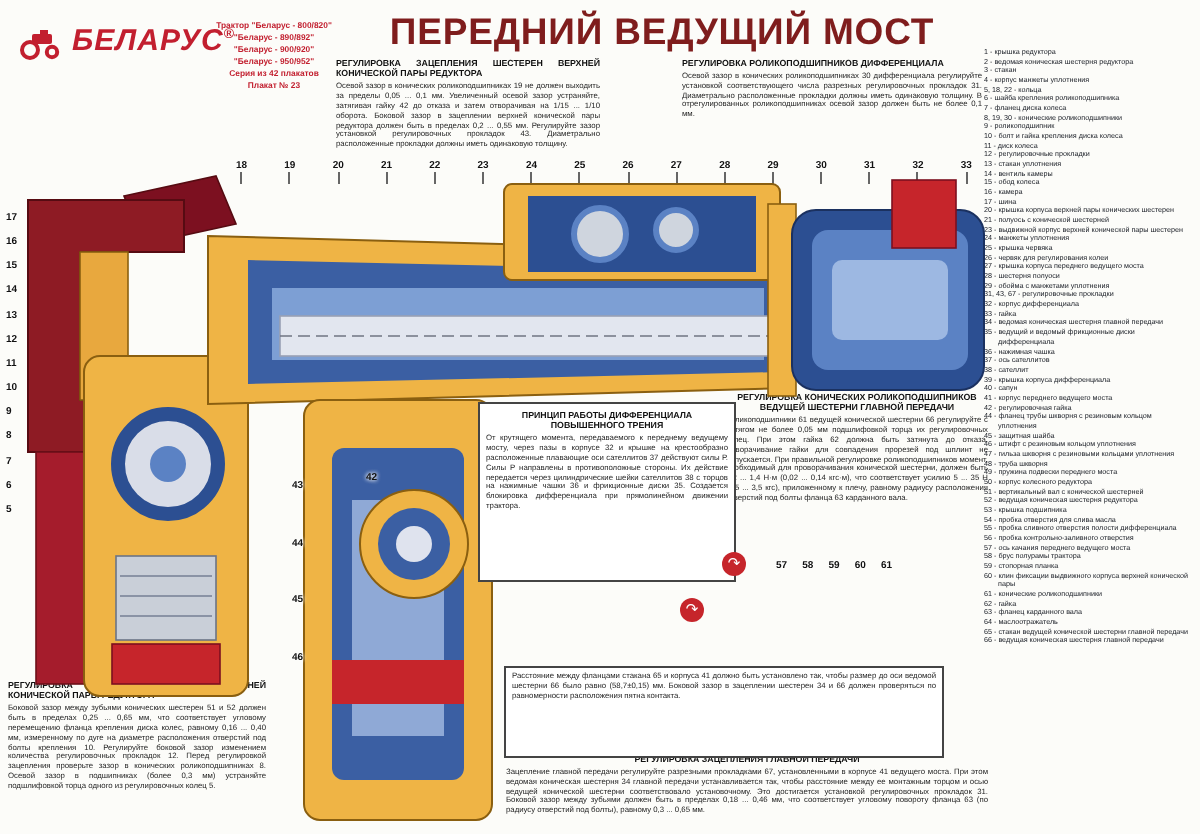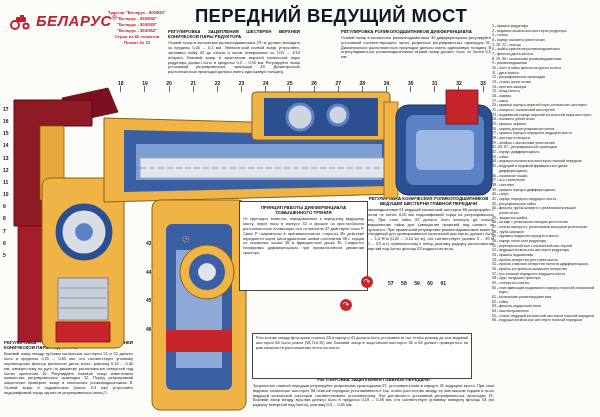--- a/index.html
+++ b/index.html
@@ -10,21 +10,21 @@
     box-shadow:0 0 4px rgba(0,0,0,.4);
   }
   
   .logo{position:absolute;left:10px;top:12px;display:flex;align-items:flex-start;gap:4px;}
   .logo svg{display:block;margin-top:3px;}
   .brand{font-size:15px;font-weight:bold;font-style:italic;color:#c21f2f;letter-spacing:.5px;white-space:nowrap;}
   .brand sup{font-size:7px;font-style:normal;}
   .series{position:absolute;left:100px;top:10px;width:74px;text-align:center;
           font-size:4.2px;line-height:1.45;color:#c21f2f;font-weight:bold;}
   .title{position:absolute;left:170px;top:5px;width:322px;margin:0;text-align:center;
-         font-size:18.5px;font-weight:bold;color:#0f172a;letter-spacing:.4px;white-space:nowrap;}
+         font-size:18.5px;font-weight:bold;color:#7f1d1d;letter-spacing:.4px;white-space:nowrap;}
   
   .tb{position:absolute;font-size:3.9px;line-height:1.25;text-align:justify;color:#1d1d1d;}
   .tb h2{margin:0 0 1.5px 0;font-size:4.4px;line-height:1.2;font-weight:bold;color:#111;}
   .tb p{margin:0;}
   .tb.center h2{text-align:center;}
   .tb-upper-left{left:168px;top:29px;width:132px;}
   .tb-upper-right{left:341px;top:29px;width:150px;}
   .tb-principle{left:239px;top:201px;width:121px;height:82px;background:#fff;
                 border:0.7px solid #444;padding:3px 3px;}
   .tb-pinion{left:363px;top:196px;width:131px;}

